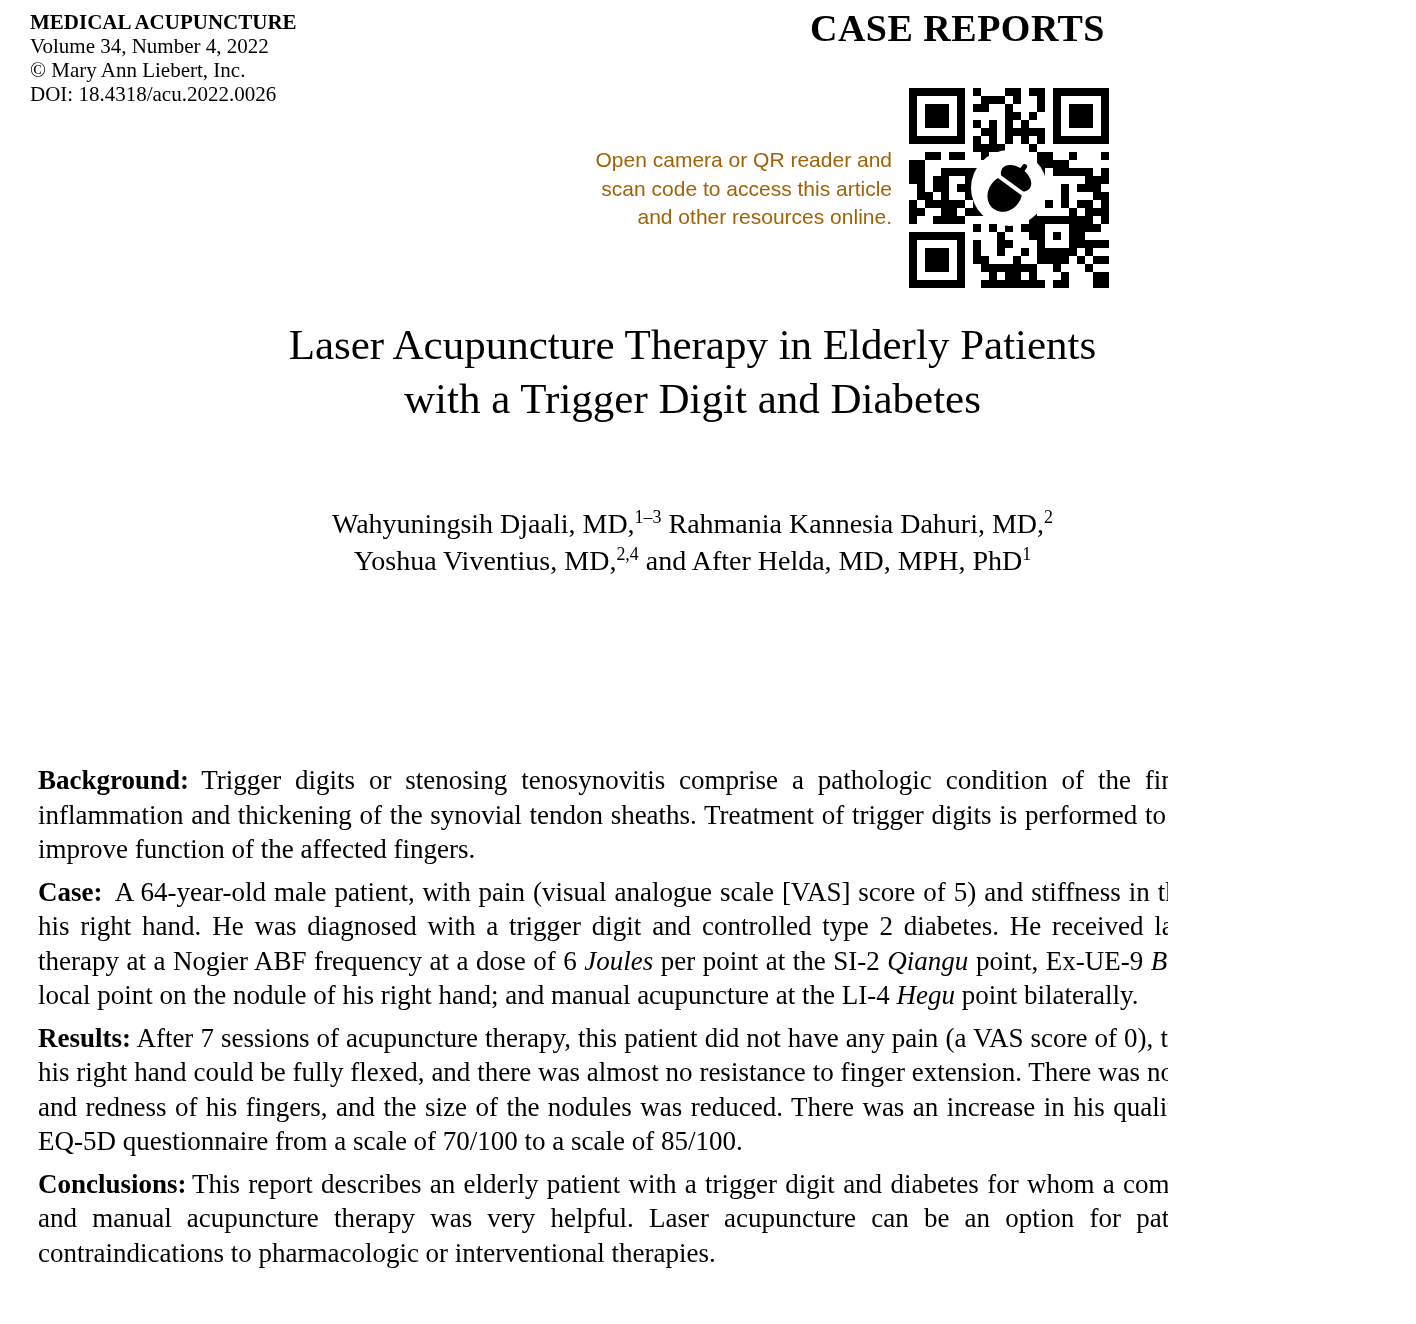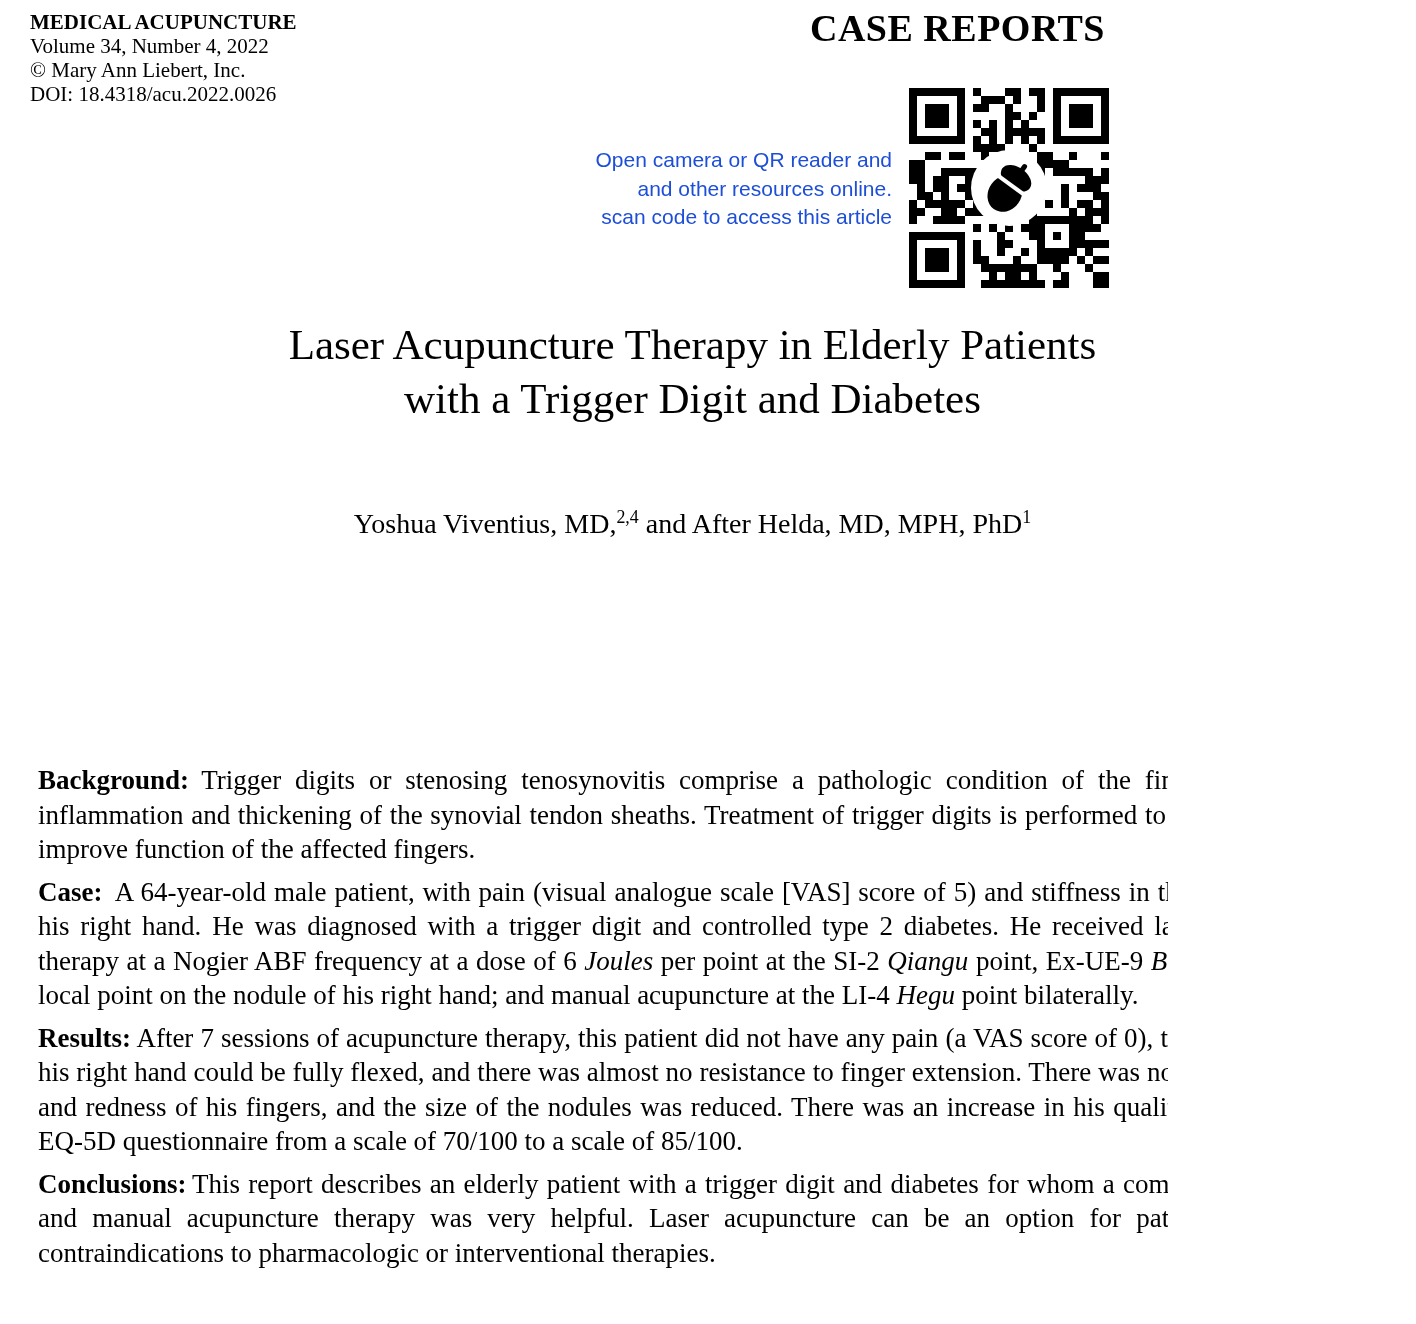--- a/index.html
+++ b/index.html
@@ -37,21 +37,21 @@
 
   
   .qr-caption {
     position: absolute;
     top: 146px;
     right: 276px;
     text-align: right;
     font-family: "Liberation Sans", "DejaVu Sans", sans-serif;
     font-size: 21px;
     line-height: 28.5px;
-    color: #1d4ed8;
+    color: #a16207;
     white-space: nowrap;
   }
 
   
   .qr-box {
     position: absolute;
     top: 88px;
     right: 59px;
     width: 200px;
     height: 200px;
@@ -122,22 +122,22 @@
     <div class="journal-name">MEDICAL ACUPUNCTURE</div>
     <div>Volume 34, Number 4, 2022</div>
     <div>© Mary Ann Liebert, Inc.</div>
     <div>DOI: 18.4318/acu.2022.0026</div>
   </div>
 
   <div class="section-label">CASE REPORTS</div>
 
   <div class="qr-caption">
     <div>Open camera or QR reader and</div>
+    <div>scan code to access this article</div>
     <div>and other resources online.</div>
-    <div>scan code to access this article</div>
   </div>
 
   <div class="qr-box">
     <svg id="qr-svg" width="200" height="200" viewBox="0 0 200 200">
         <rect x="0" y="0" width="200" height="200" fill="#fff"></rect>
         <rect x="64" y="0" width="8" height="8" fill="#000"></rect>
         <rect x="96" y="0" width="8" height="8" fill="#000"></rect>
         <rect x="104" y="0" width="8" height="8" fill="#000"></rect>
         <rect x="120" y="0" width="8" height="8" fill="#000"></rect>
         <rect x="128" y="0" width="8" height="8" fill="#000"></rect>
@@ -378,20 +378,21 @@
         </g>
       </svg>
   </div>
 
   <h1 class="center-col article-title">
     <span>Laser Acupuncture Therapy in Elderly Patients</span><br>
     <span>with a Trigger Digit and Diabetes</span>
   </h1>
 
   <div class="center-col authors">
+    <div><span>Wahyuningsih Djaali, MD,</span><sup>1–3</sup><span> Rahmania Kannesia Dahuri, MD,</span><sup>2</sup></div>
     <div><span>Yoshua Viventius, MD,</span><sup>2,4</sup><span> and After Helda, MD, MPH, PhD</span><sup>1</sup></div>
   </div>
 
   <h2 class="center-col abstract-heading">ABSTRACT</h2>
 
   <div class="abstract-body">
     <p><b class="lbl">Background:</b><span><span>Trigger digits or stenosing tenosynovitis comprise a pathologic condition of the fingers caused by inflammation and thickening of the synovial tendon sheaths. Treatment of trigger digits is performed to relieve pain and improve function of the affected fingers.</span></span></p>
     <p><b class="lbl">Case:</b><span><span>A 64-year-old male patient, with pain (visual analogue scale [VAS] score of 5) and stiffness in the fifth finger of his right hand. He was diagnosed with a trigger digit and controlled type 2 diabetes. He received laser acupuncture therapy at a Nogier ABF frequency at a dose of 6 </span><span style="font-style: italic;">Joules</span><span> per point at the SI-2 </span><span style="font-style: italic;">Qiangu</span><span> point, Ex-UE-9 </span><span style="font-style: italic;">Baxie</span><span> point, and a local point on the nodule of his right hand; and manual acupuncture at the LI-4 </span><span style="font-style: italic;">Hegu</span><span> point bilaterally.</span></span></p>
     <p><b class="lbl">Results:</b><span><span>After 7 sessions of acupuncture therapy, this patient did not have any pain (a VAS score of 0), the fifth finger of his right hand could be fully flexed, and there was almost no resistance to finger extension. There was no longer swelling and redness of his fingers, and the size of the nodules was reduced. There was an increase in his quality of life per the EQ-5D questionnaire from a scale of 70/100 to a scale of 85/100.</span></span></p>
     <p><b class="lbl">Conclusions:</b><span><span>This report describes an elderly patient with a trigger digit and diabetes for whom a combination of laser and manual acupuncture therapy was very helpful. Laser acupuncture can be an option for patients who have contraindications to pharmacologic or interventional therapies.</span></span></p>

